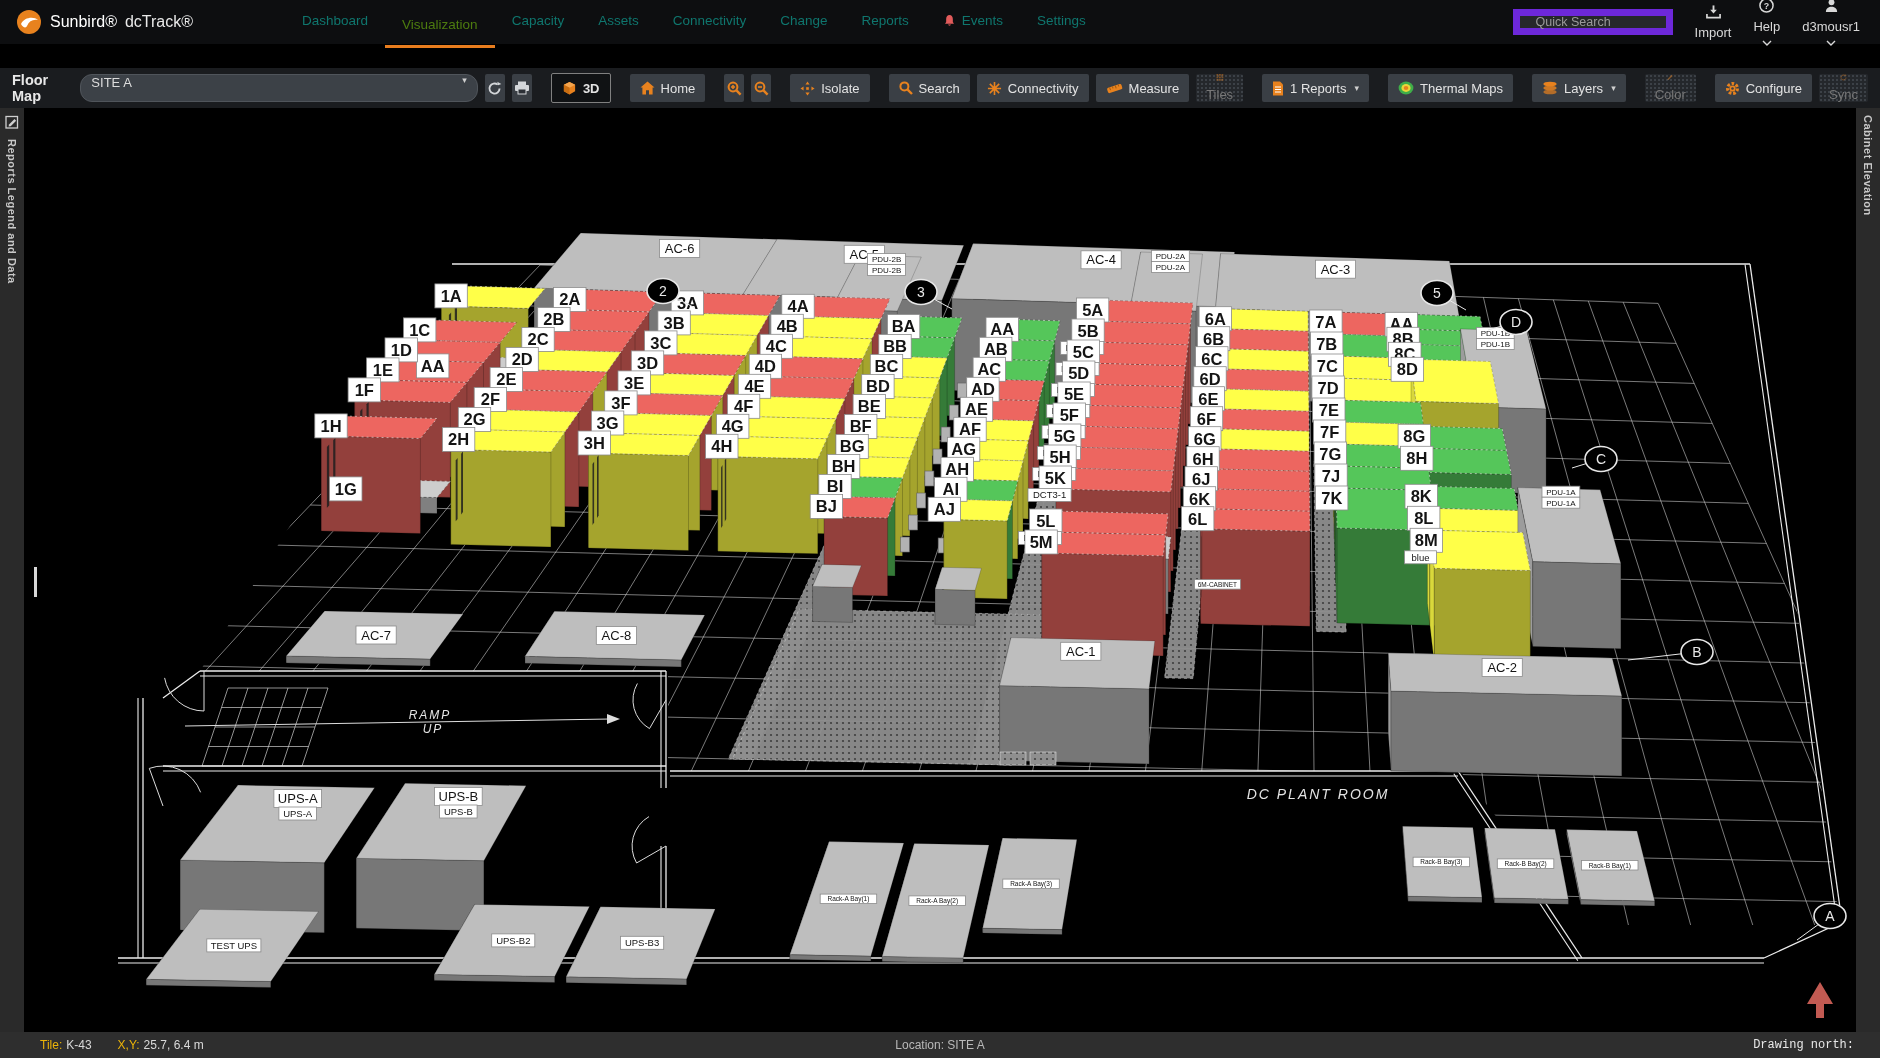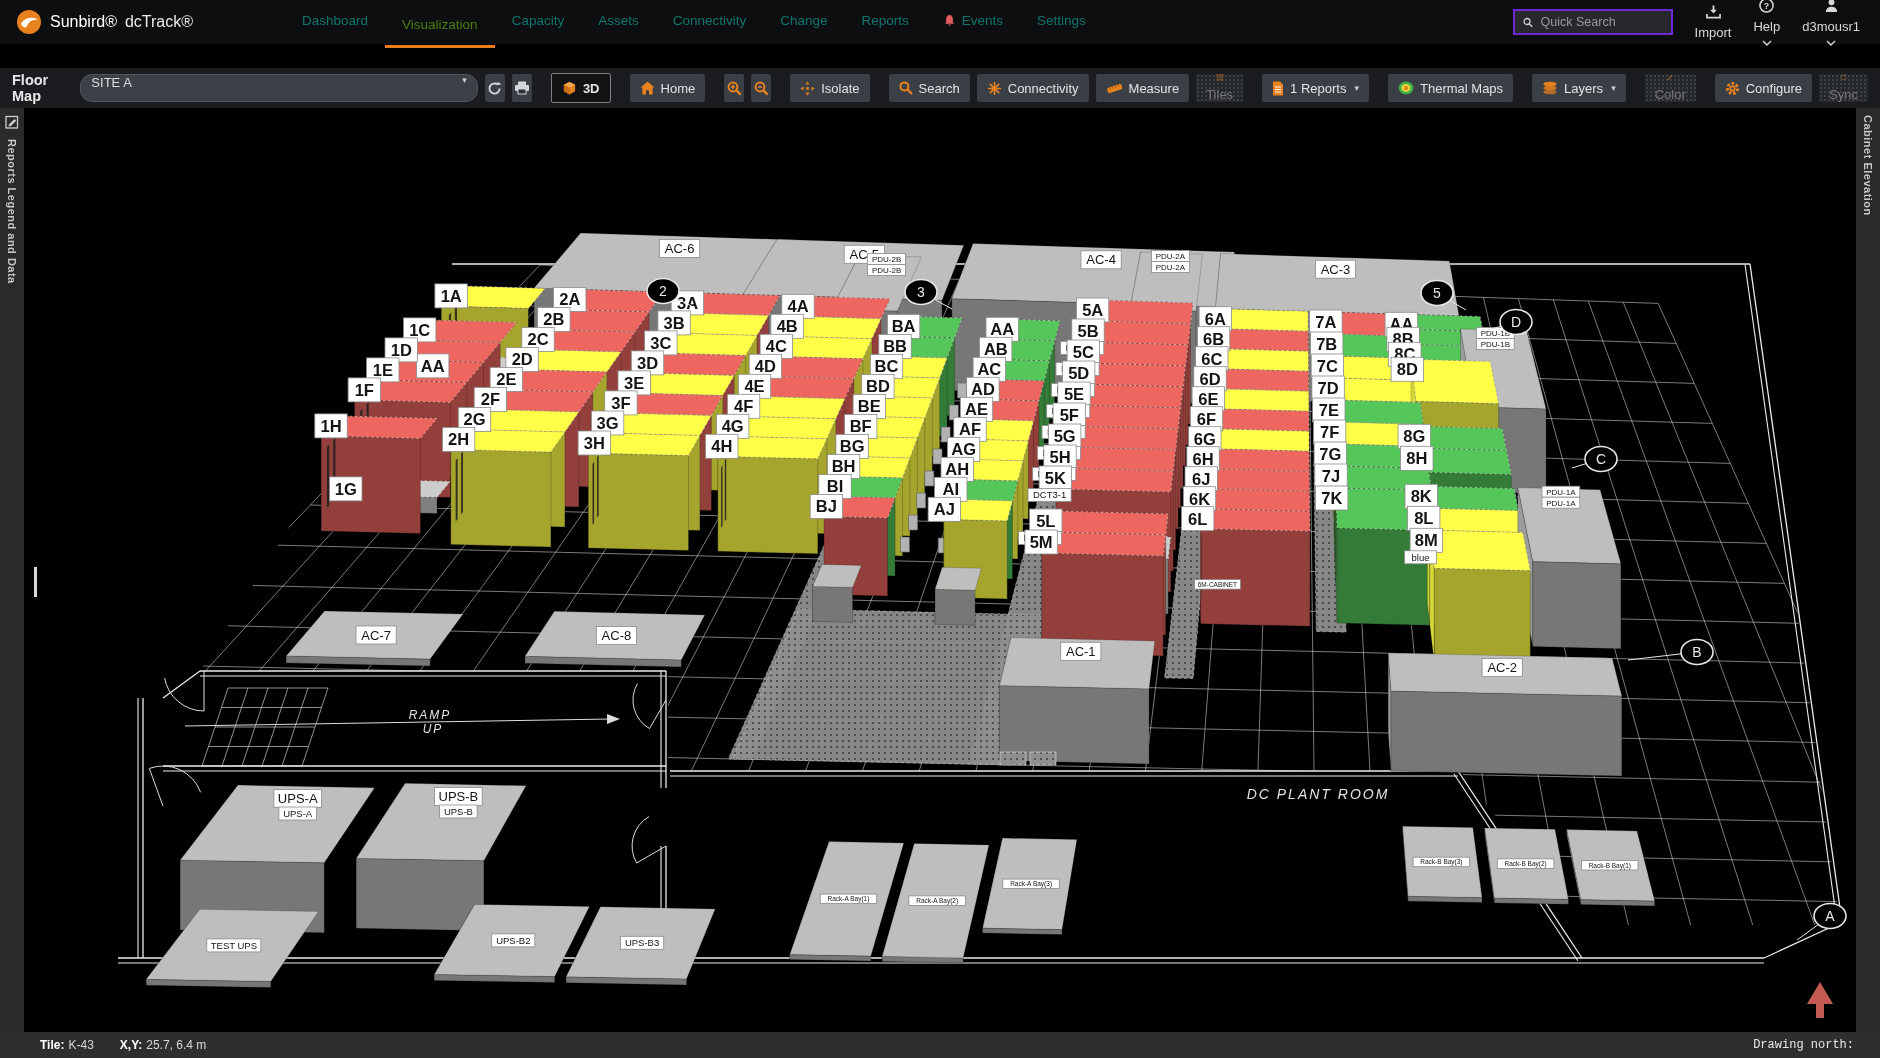--- a/index.html
+++ b/index.html
@@ -6,21 +6,21 @@
   body{width:1880px;height:1058px;position:relative;overflow:hidden;font-family:"Liberation Sans",sans-serif;-webkit-font-smoothing:antialiased;}
   
   .nav{position:absolute;top:0;left:0;width:1880px;height:44px;background:#0d0e10;display:flex;align-items:center;z-index:10;}
   .brand{display:flex;align-items:center;gap:8px;padding-left:16px;cursor:pointer;}
   .brand .b1{color:#fff;font-weight:normal;font-size:16px;}
   .brand .b2{color:#e9e9e9;font-size:16px;}
   .menu{display:flex;align-items:center;height:100%;margin-left:92px;}
   .navitem{height:100%;display:flex;align-items:center;gap:6px;padding:0 17px;font-size:13.5px;color:#0f766e;border-bottom:3px solid transparent;box-sizing:border-box;cursor:pointer;}
   .navitem.active{color:#4d7c0f;border-bottom-color:#e87d1e;margin-top:8px;}
   .navright{margin-left:auto;display:flex;align-items:center;gap:22px;padding-right:20px;}
-  .qsearch{display:flex;align-items:center;gap:6px;background:#26282b;border:2px solid #6d28d9;width:160px;height:26px;padding:0 8px;box-sizing:border-box;}
+  .qsearch{display:flex;align-items:center;gap:6px;background:#26282b;border:7px solid #6d28d9;width:160px;height:26px;padding:0 8px;box-sizing:border-box;}
   .qsearch input{background:transparent;border:none;outline:none;color:#ddd;font-size:12.5px;width:120px;font-family:"Liberation Sans",sans-serif;}
   .qsearch input::placeholder{color:#9a9a9a;}
   .navtool{display:flex;align-items:center;gap:6px;color:#d8d8d8;font-size:13px;cursor:pointer;flex-direction:column;}
   
   .toolbar{position:absolute;top:44px;left:0;width:1880px;height:40px;background:#1a1c1f;display:flex;align-items:center;padding:0 12px;box-sizing:border-box;gap:7px;z-index:9;margin-top:24px;}
   .tb-title{color:#e8e8e8;font-weight:bold;font-size:14.5px;width:92px;}
   .tb-select{width:585px;height:28px;background:#3c4147;border:1px solid #50555b;border-radius:12px;color:#dcdcdc;font-size:13px;display:flex;align-items:flex-start;justify-content:space-between;padding:0 10px;box-sizing:border-box;cursor:pointer;}
   .tbtn{height:28px;background:#3a3f45;border-radius:2px;color:#e3e3e3;font-size:13px;display:flex;align-items:center;gap:6px;padding:0 10px;cursor:pointer;white-space:nowrap;}
   .tbtn.icononly{width:30px;justify-content:center;padding:0;}
   .tbtn.active3d{background:#101214;border:1px solid #808080;font-weight:bold;}
@@ -33,21 +33,21 @@
   .rail-left{left:0;}
   .rail-right{right:0;}
   .rail .chev{color:#e0e0e0;font-size:13px;cursor:pointer;}
   .vtext{writing-mode:vertical-rl;color:#c9c9c9;font-size:11px;font-weight:bold;letter-spacing:.5px;white-space:nowrap;}
   .gripper{position:absolute;left:34px;top:567px;width:3px;height:30px;background:#d8d8d8;z-index:9;}
   
   .map{position:absolute;top:84px;left:24px;right:24px;bottom:26px;background:#000;z-index:1;}
   .map svg{position:absolute;left:0;top:0;}
   
   .statusbar{position:absolute;bottom:0;left:0;width:1880px;height:26px;background:#2e2e2e;display:flex;align-items:center;font-size:12px;color:#d9d9d9;z-index:10;}
-  .statusbar .lbl{color:#ffffff;margin-right:4px;font-weight:bold;}
+  .statusbar .lbl{color:#eab308;margin-right:4px;}
   .sb-left{display:flex;align-items:center;padding-left:40px;gap:26px;}
   .sb-center{position:absolute;left:0;right:0;text-align:center;color:#b9b9b9;}
   .sb-right{margin-left:auto;padding-right:26px;color:#e8e8e8;font-family:Liberation Mono, monospace;}
   svg text{font-family:"Liberation Sans",sans-serif;}
 </style>
 </head>
 <body>
 
 <div class="nav">
   <div class="brand">
@@ -1511,14 +1511,15 @@
       </g>
       <polygon points="1820,982 1807,1004 1816,1004 1816,1018 1824,1018 1824,1004 1833,1004" fill="#c25a52"></polygon>
     </svg>
 </div>
 
 <div class="statusbar">
   <div class="sb-left">
     <div><span class="lbl">Tile:</span><span>K-43</span></div>
     <div><span class="lbl">X,Y:</span><span>25.7, 6.4 m</span></div>
   </div>
+  <div class="sb-center">Location: SITE A</div>
   <div class="sb-right">Drawing north:</div>
 </div>
 
 </body></html>

